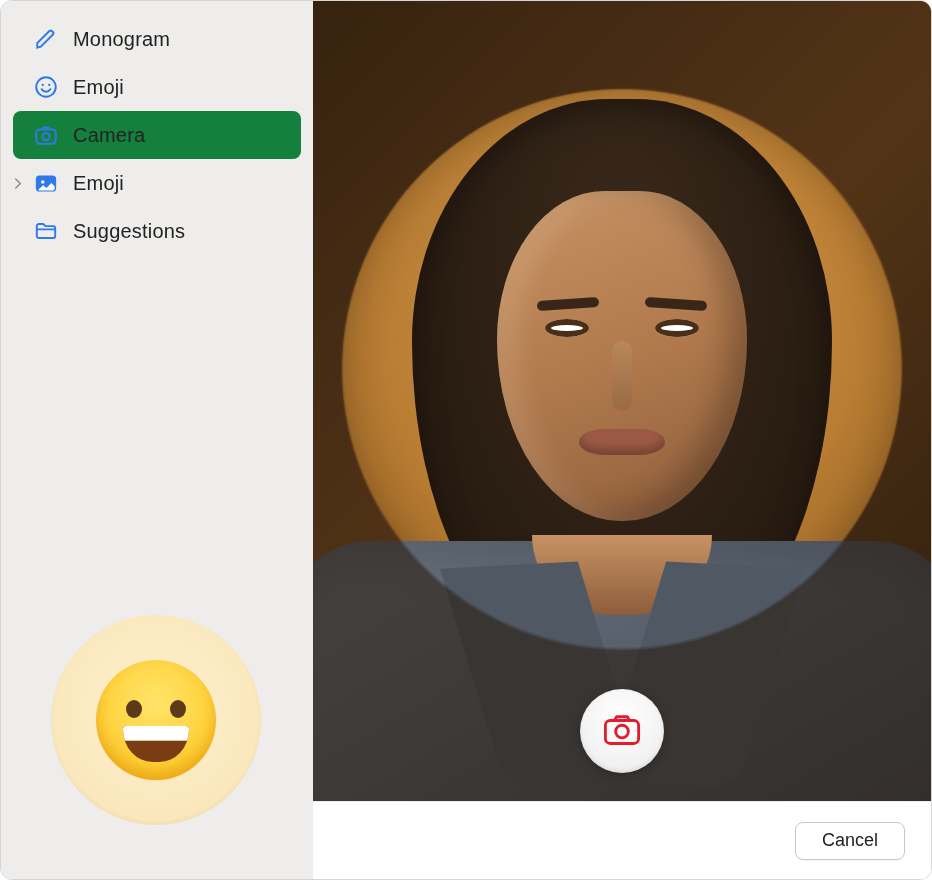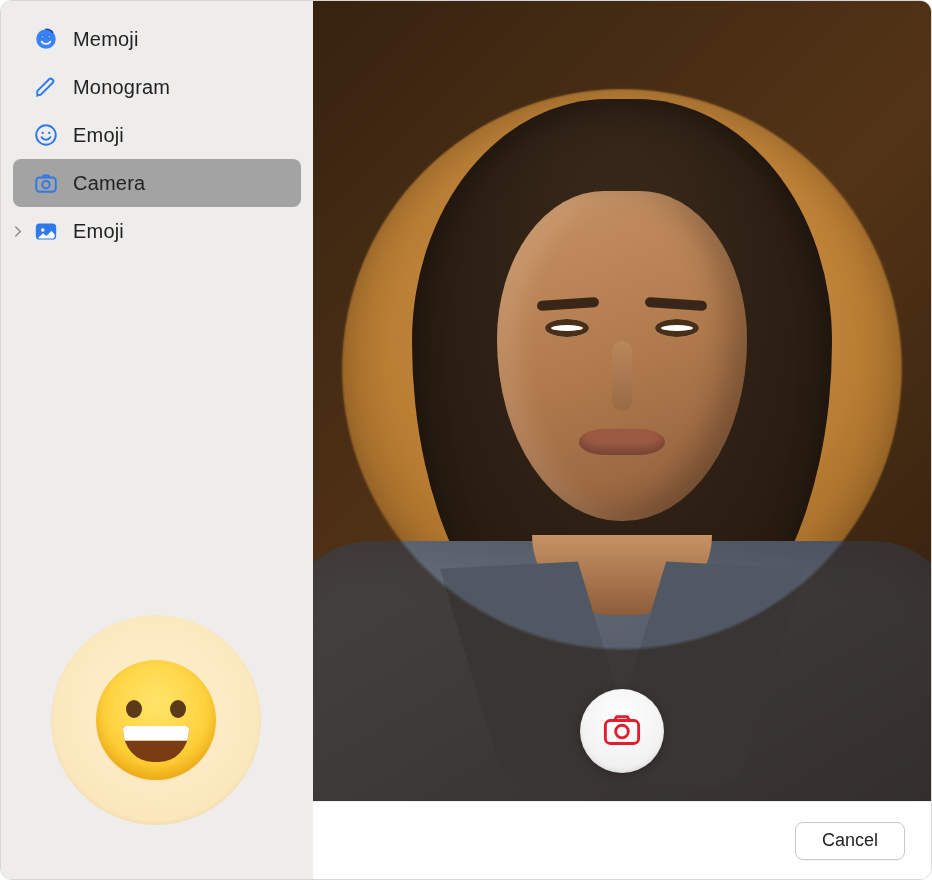--- a/index.html
+++ b/index.html
@@ -24,21 +24,21 @@
   .sidebar-list { list-style: none; padding: 0 12px; }
   .sidebar-item {
     display: flex;
     align-items: center;
     height: 48px;
     padding: 0 10px 0 18px;
     border-radius: 8px;
     cursor: pointer;
     position: relative;
   }
-  .sidebar-item.selected { background: #a3a3a3; }
+  .sidebar-item.selected { background: #15803d; }
   .sidebar-item-disclosure {
     position: absolute;
     left: -4px;
     width: 18px;
     display: flex;
     align-items: center;
     justify-content: center;
     color: #8a8a8a;
   }
   .sidebar-icon {
@@ -248,32 +248,20 @@
   }
 </style>
 </head>
 <body>
 
 <div class="window">
 
   <nav class="sidebar">
     <ul class="sidebar-list">
 
-      <li class="sidebar-item">
-        <span class="sidebar-icon">
-          <svg viewBox="0 0 24 24" fill="none" stroke="#2f79e8" stroke-width="1.6">
-            <circle cx="12" cy="12" r="9" fill="#3b82f6" stroke="none"></circle>
-            <circle cx="9" cy="10" r="1.4" fill="#fff"></circle>
-            <circle cx="15" cy="10" r="1.4" fill="#fff"></circle>
-            <path d="M8 14.5c1 1.4 2.4 2.1 4 2.1s3-.7 4-2.1" stroke="#fff" stroke-linecap="round"></path>
-            <path d="M12 3c3 0 5 1 6 3" stroke="#1e40af" stroke-linecap="round"></path>
-          </svg>
-        </span>
-        <span class="sidebar-label">Memoji</span>
-      </li>
 
       <li class="sidebar-item">
         <span class="sidebar-icon">
           <svg viewBox="0 0 24 24" fill="none" stroke="#2f79e8" stroke-width="1.8" stroke-linecap="round">
             <path d="M4 20l3.2-.9 11-11a2 2 0 0 0 0-2.8l-.5-.5a2 2 0 0 0-2.8 0l-11 11L4 20z"></path>
           </svg>
         </span>
         <span class="sidebar-label">Monogram</span>
       </li>
 
@@ -310,20 +298,29 @@
           <svg viewBox="0 0 24 24" fill="none" stroke="#2f79e8" stroke-width="1.8">
             <rect x="3.5" y="6" width="17" height="13" rx="2.5" fill="#2f79e8" stroke="none"></rect>
             <rect x="3.5" y="6" width="17" height="13" rx="2.5" fill="none"></rect>
             <circle cx="9" cy="11" r="1.6" fill="#fff" stroke="none"></circle>
             <path d="M5 18l4.4-4 3 2.6L17 12l3 3v2a2 2 0 0 1-2 2H6a1 1 0 0 1-1-1z" fill="#fff" stroke="none"></path>
           </svg>
         </span>
         <span class="sidebar-label">Emoji</span>
       </li>
 
+      <li class="sidebar-item">
+        <span class="sidebar-icon">
+          <svg viewBox="0 0 24 24" fill="none" stroke="#2f79e8" stroke-width="1.8">
+            <path d="M3.5 7.5a2 2 0 0 1 2-2h4l2 2h7a2 2 0 0 1 2 2v7a2 2 0 0 1-2 2h-13a2 2 0 0 1-2-2v-9z"></path>
+            <path d="M3.5 10.5h17"></path>
+          </svg>
+        </span>
+        <span class="sidebar-label">Suggestions</span>
+      </li>
 
     </ul>
 
     <div class="preview-current">
       <div class="face">
         <span class="eye left"></span>
         <span class="eye right"></span>
         <span class="mouth"></span>
       </div>
     </div>

